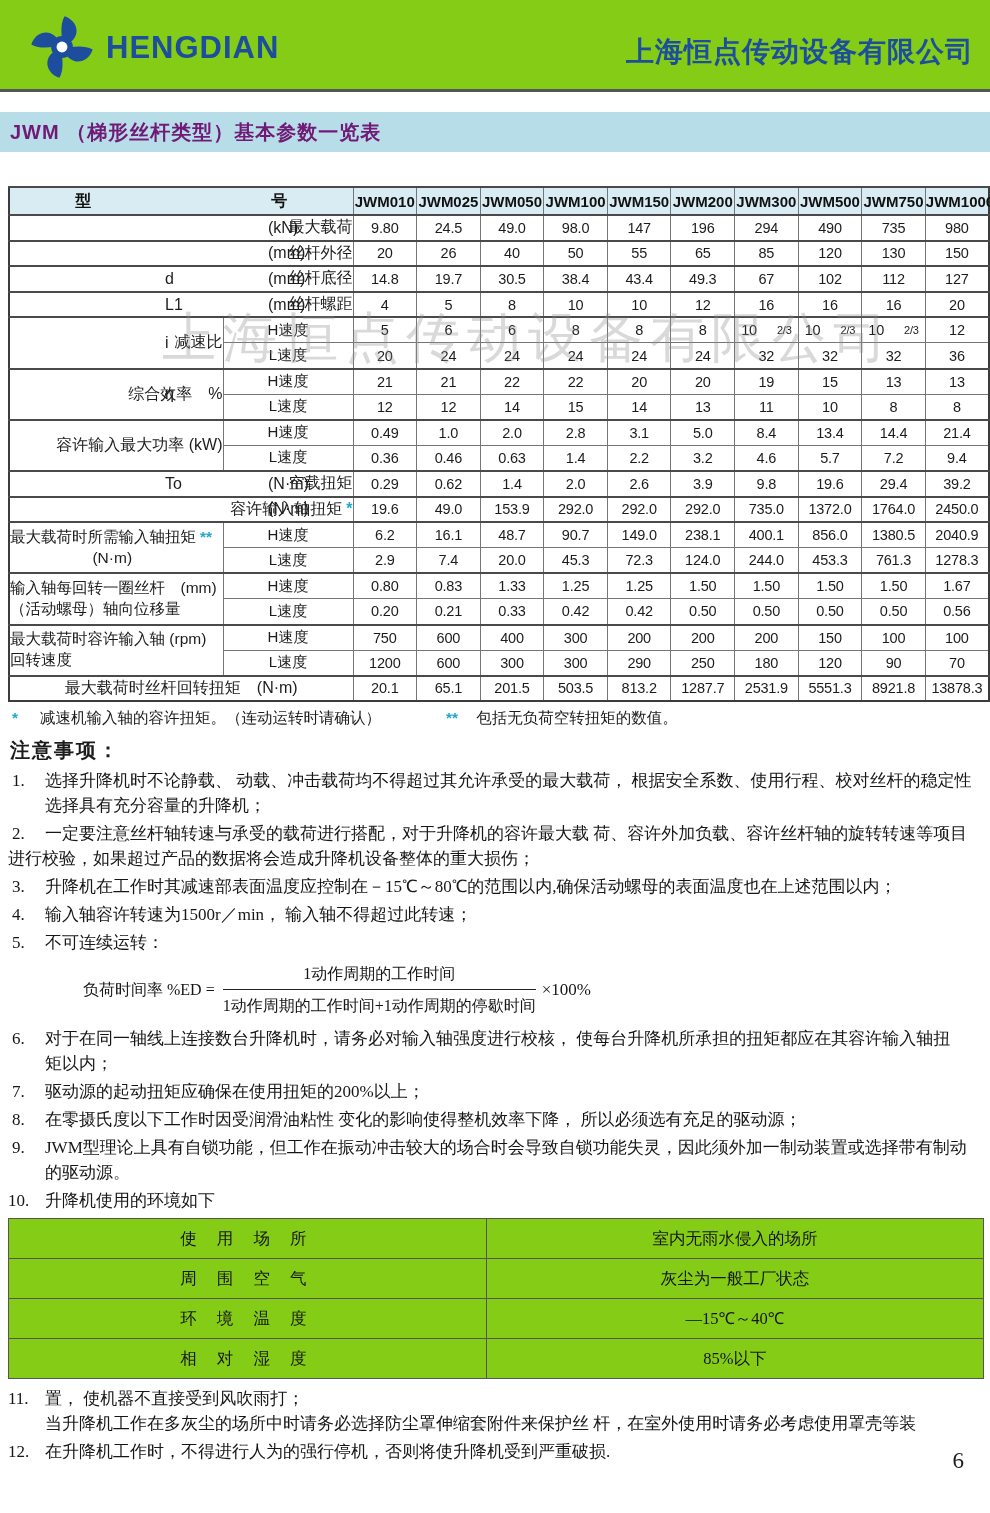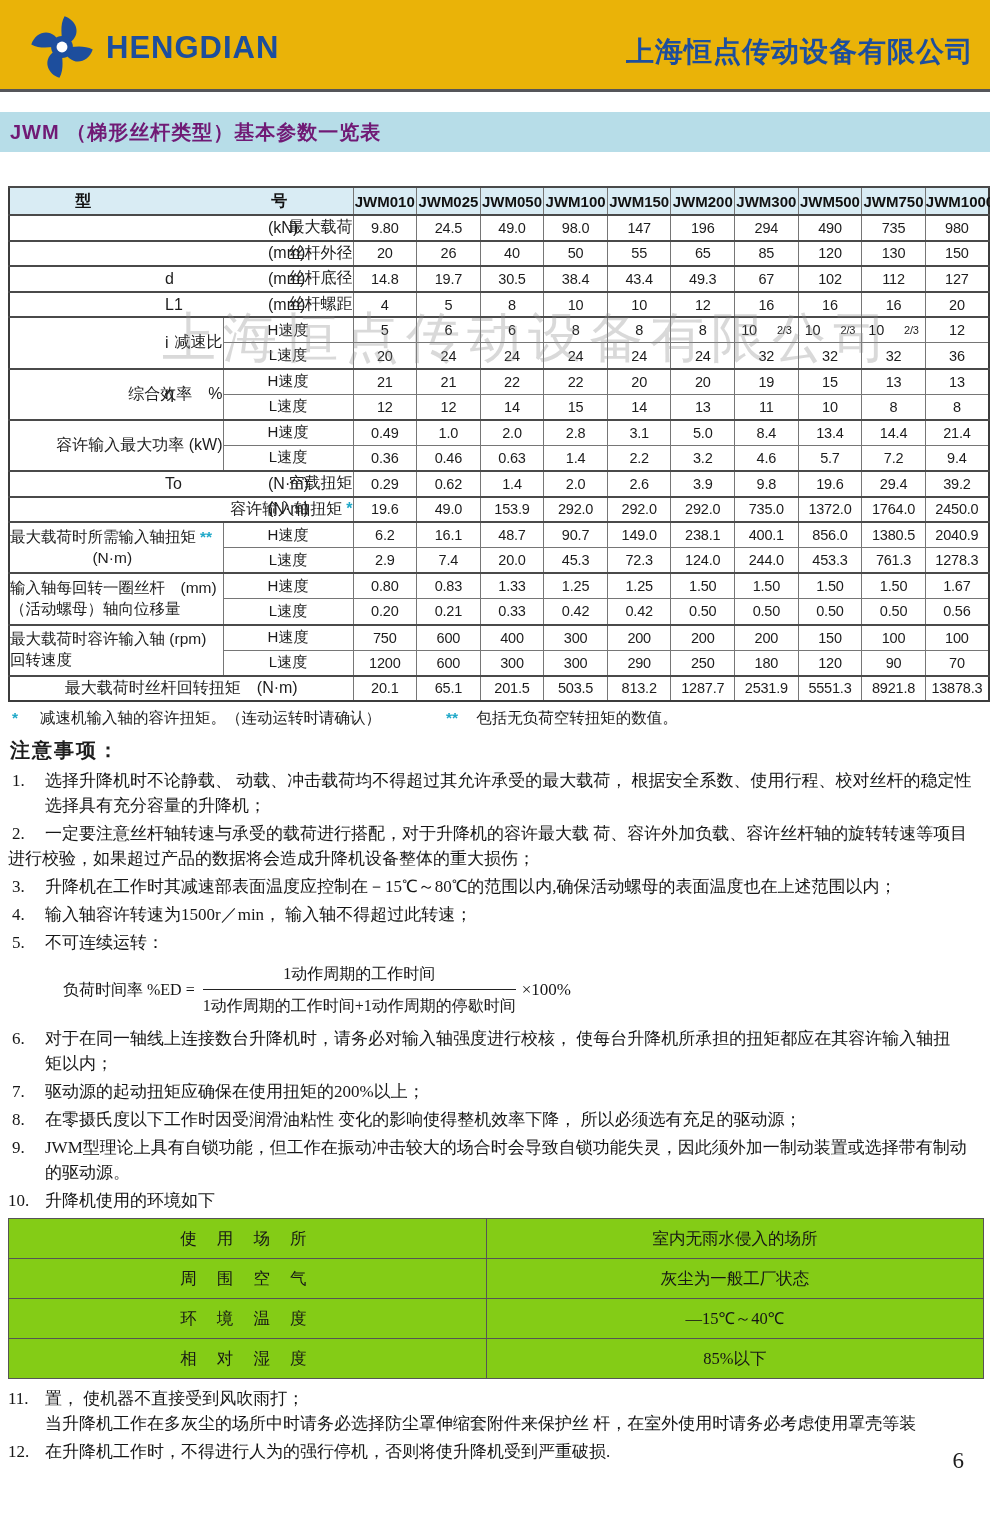--- a/index.html
+++ b/index.html
@@ -1,21 +1,21 @@
 <!DOCTYPE html>
 <html><head>
 <meta charset="utf-8">
 <style>
   html,body{margin:0;padding:0;}
   body{
     width:990px;height:1513px;position:relative;background:#ffffff;
     font-family:"Liberation Sans",sans-serif;color:#1c1c1c;overflow:hidden;
   }
   
-  .header{position:absolute;top:0;left:0;width:990px;height:89px;border-bottom:3px solid #55565a;background:#eab308;}
+  .header{position:absolute;top:0;left:0;width:990px;height:89px;border-bottom:3px solid #55565a;background:#84cc16;}
   .logo{position:absolute;left:30px;top:14px;width:64px;height:66px;}
   .brand{position:absolute;left:106px;top:30px;font-size:31px;font-weight:600;color:#1d4e9d;letter-spacing:1px;}
   .company{position:absolute;right:16px;top:33px;font-size:28px;font-weight:bold;color:#1d4e9d;font-family:"Liberation Serif",serif;letter-spacing:1px;}
   
   .titlebar{position:absolute;top:112px;left:0;width:990px;height:40px;background:#b7dde8;display:flex;align-items:center;}
   .titlebar span{font-size:20px;font-weight:bold;color:#701a75;padding-left:10px;letter-spacing:1px;}
   
   .watermark{position:absolute;top:302px;left:162px;font-size:54px;letter-spacing:7px;color:#8f8f8f;opacity:.33;z-index:9;pointer-events:none;white-space:nowrap;font-weight:500;}
   
   table.main{position:absolute;top:186px;left:8px;width:980px;border-collapse:collapse;table-layout:fixed;background:#fff;}
@@ -45,21 +45,21 @@
   
   .notes-title{position:absolute;top:737px;left:10px;font-size:20px;font-weight:bold;letter-spacing:2px;}
   .notes{position:absolute;top:768px;left:8px;width:976px;font-family:"Liberation Serif",serif;font-size:17px;line-height:25px;color:#161616;}
   .nitem{position:relative;padding-left:37px;margin-bottom:3px;}
   .nitem .num{position:absolute;left:4px;top:0;}
   .nitem .num.wide{left:0;}
   .nline.flush{margin-left:-37px;}
   .nline.indent2{margin-left:40px;}
   
   .formula{display:flex;align-items:center;margin:6px 0 8px 18px;font-size:16px;}
-  .formula .lead{margin-right:8px;}
+  .formula .lead{margin-right:8px;margin-left:20px;}
   .fraction{display:inline-block;text-align:center;}
   .fraction .fnum{padding:0 12px 3px 12px;border-bottom:1.5px solid #222;}
   .fraction .fden{padding-top:3px;}
   .formula .mult{margin-left:6px;font-size:17px;}
   
   table.env{width:976px;border-collapse:collapse;margin:5px 0 7px 0;background:#84cc16;font-family:"Liberation Serif",serif;}
   table.env{border:1.5px solid #333;}
   table.env td{border:1px solid #555;height:37px;text-align:center;font-size:16.5px;}
   table.env td.k{width:49%;letter-spacing:8px;}
   

